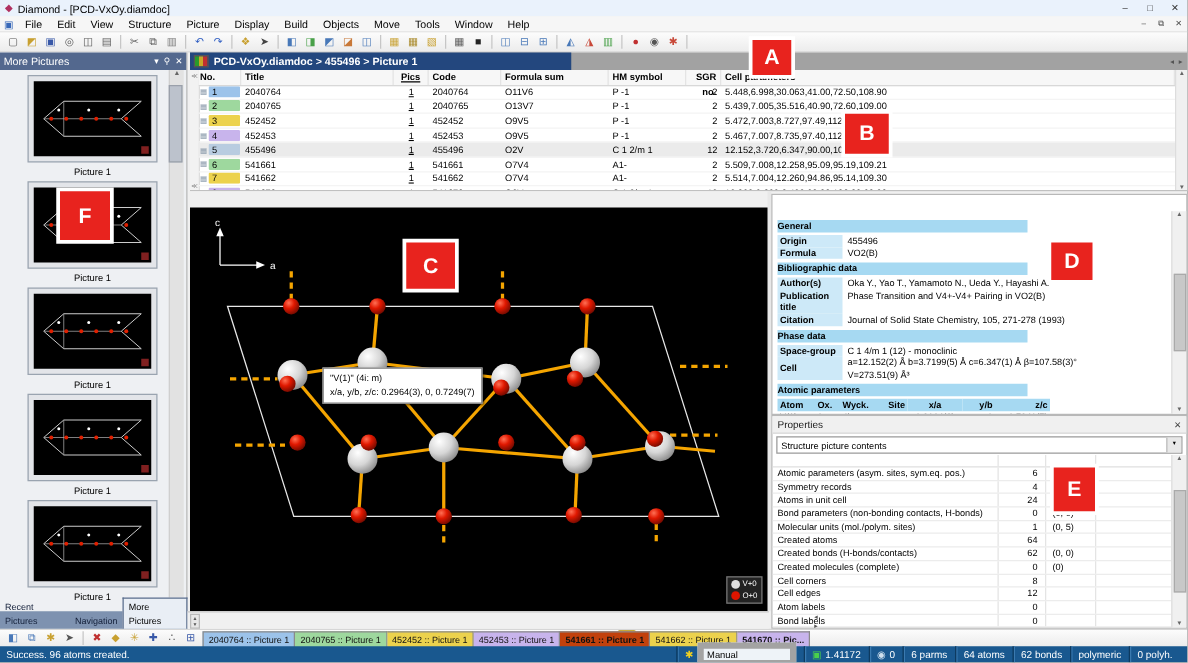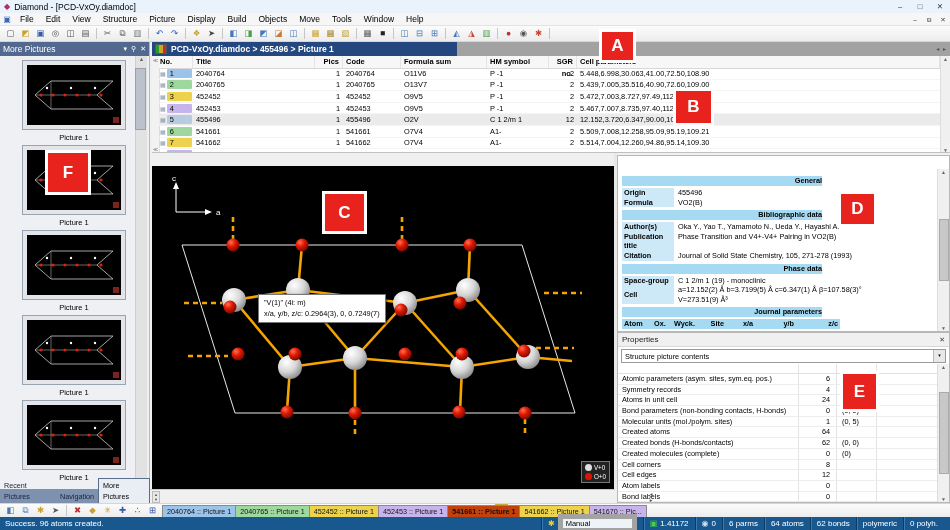--- a/index.html
+++ b/index.html
@@ -48,21 +48,21 @@
   .gt-head{position:absolute;left:7px;top:0;right:10px;height:12px;display:flex;background:#f7f7f7;border-bottom:1px solid #d8d8d8;
            font-weight:bold;font-size:7.5px;align-items:center;}
   .gt-head>div{border-right:1px solid #e4e4e4;padding:0 3px;box-sizing:border-box;height:12px;line-height:12px;}
   .gt-rows{position:absolute;left:7px;top:12px;right:10px;}
   .gt-row{display:flex;height:10.6px;align-items:center;font-size:7.4px;border-bottom:1px solid #f4f4f4;}
   .gt-row.sel{background:#ebebeb;}
   .gt-row>div{padding:0 3px;box-sizing:border-box;white-space:nowrap;overflow:hidden;}
   .c-no{width:34px;display:flex;align-items:center;gap:1px;padding:0 1px!important;}
   .no-grid{font-size:6px;color:#8899aa;}
   .no-chip{flex:1;text-align:left;padding-left:3px;border-radius:1px;}
-  .c-title{width:122px;} .c-pics{width:28px;text-align:right;} .c-code{width:58px;}
+  .c-title{width:122px;} .c-pics{width:28px;text-align:center;text-decoration:underline;} .c-code{width:58px;}
   .c-formula{width:86px;} .c-hm{width:62px;} .c-sgr{width:28px;text-align:right;} .c-cell{flex:1;}
   .gt-scroll{position:absolute;right:0;top:0;width:10px;height:97px;background:#f0f0f0;border-left:1px solid #ddd;box-sizing:border-box;
              display:flex;flex-direction:column;justify-content:space-between;align-items:center;font-size:5px;color:#666;}
   
   .doc-tab-row{position:absolute;left:152px;top:153px;width:463px;height:30px;background:#f0f0f0;display:flex;align-items:flex-end;border-bottom:1px solid #c8c8c8;box-sizing:border-box;}
   .grip{color:#999;font-size:7px;padding:0 3px;}
   .doc-tab{background:linear-gradient(#eaf3fc,#cfe3f6);border:1px solid #9ab4d0;border-bottom:none;font-size:7.5px;padding:1px 8px;line-height:10px;}
   .tab-tool{margin-left:6px;border:1px solid #b8b8b8;background:#fdf4d8;font-size:7px;line-height:9px;padding:0 2px;color:#c8a030;}
   .tab-tool-dd{font-size:5px;color:#777;padding:0 2px;}
   .doc-tab-chev{margin-left:auto;margin-right:4px;color:#666;font-size:7px;}
@@ -73,21 +73,21 @@
   .legend{position:absolute;right:5px;bottom:6px;background:#222;border:1px solid #777;padding:1px 3px;}
   .leg-row{display:flex;align-items:center;gap:2px;font-size:6.3px;color:#fff;line-height:9px;}
   .leg-dot{width:7px;height:7px;border-radius:50%;display:inline-block;}
   
   .panel{position:absolute;background:#fff;border:1px solid #b8b8b8;box-sizing:border-box;}
   .panel-title{height:13px;background:#f0f0f0;border-bottom:1px solid #d8d8d8;display:flex;align-items:center;
                padding:0 4px;font-size:8px;color:#222;}
   .panel-title .x{margin-left:auto;font-size:7px;color:#444;}
   .datasheet{left:617px;top:155px;width:333px;height:177px;}
   .ds-content{position:absolute;left:0;top:13px;right:12px;bottom:0;overflow:hidden;padding:4px 0 0 4px;font-size:7.3px;}
-  .ds-bar{width:200px;background:#a6d9f2;font-weight:bold;text-align:right;margin:3px 0 2px 0;line-height:10px;}
+  .ds-bar{width:200px;background:#a6d9f2;font-weight:bold;text-align:left;margin:3px 0 2px 0;line-height:10px;}
   .ds-row{display:flex;line-height:9.6px;}
   .ds-lab{width:52px;background:#cde9f8;font-weight:bold;padding-left:2px;box-sizing:border-box;flex:0 0 auto;}
   .ds-val{padding-left:4px;white-space:nowrap;}
   .ds-atable{margin-top:1px;}
   .ds-ahead,.ds-arow{display:flex;line-height:9.6px;}
   .ds-ahead>div{background:#a6d9f2;font-weight:bold;}
   .ds-ahead>div,.ds-arow>div{box-sizing:border-box;padding:0 2px;}
   .a-atom{width:30px;} .a-ox{width:20px;} .a-wy{width:28px;} .a-site{width:26px;text-align:right;}
   .a-xa{width:44px;text-align:center;} .a-yb{width:26px;text-align:right;} .a-zc{width:44px;text-align:right;}
   .v-scroll{position:absolute;right:0;top:13px;width:12px;bottom:0;background:#f0f0f0;border-left:1px solid #ddd;box-sizing:border-box;
@@ -645,30 +645,30 @@
           <div class="ds-lab">Publication title</div>
           <div class="ds-val">Phase Transition and V4+-V4+ Pairing in VO2(B)</div>
         </div>
       <div class="ds-row">
           <div class="ds-lab">Citation</div>
           <div class="ds-val">Journal of Solid State Chemistry, 105, 271-278 (1993)</div>
         </div>
       <div class="ds-bar">Phase data</div>
       <div class="ds-row">
           <div class="ds-lab">Space-group</div>
-          <div class="ds-val">C 1 2/m 1 (19) - monoclinic</div>
+          <div class="ds-val">C 1 4/m 1 (12) - monoclinic</div>
         </div>
       <div class="ds-row">
           <div class="ds-lab" style="line-height:19px;">Cell</div>
         <div>
             <div class="ds-val">a=12.152(2) Å b=3.7199(5) Å c=6.347(1) Å β=107.58(3)°</div>
              <div class="ds-val">V=273.51(9) Å³</div>
           </div>
         </div>
-      <div class="ds-bar">Journal parameters</div>
+      <div class="ds-bar">Atomic parameters</div>
       <div class="ds-atable">
         <div class="ds-ahead" id="atomic-head">
             <div class="a-atom">Atom</div>
             <div class="a-ox">Ox.</div>
             <div class="a-wy">Wyck.</div>
             <div class="a-site">Site</div>
             <div class="a-xa">x/a</div>
             <div class="a-yb">y/b</div>
             <div class="a-zc">z/c</div>
           </div>
@@ -791,21 +791,21 @@
         <span>▲</span>
         <span>▼</span>
       </span>
     <span id="btab-list" style="display:flex;margin-top:30px;">
         <span class="btab" style="background: rgb(156, 195, 234);">2040764 :: Picture 1</span>
         <span class="btab" style="background: rgb(158, 216, 158);">2040765 :: Picture 1</span>
         <span class="btab" style="background: rgb(236, 210, 77);">452452 :: Picture 1</span>
         <span class="btab" style="background: rgb(200, 180, 236);">452453 :: Picture 1</span>
         <span class="btab" style="background: #c2410c; font-weight: bold;">541661 :: Picture 1</span>
         <span class="btab" style="background: rgb(236, 210, 77);">541662 :: Picture 1</span>
-        <span class="btab" style="background: rgb(200, 180, 236);">541670 :: Pic...</span>
+        <span class="btab" style="background: rgb(200, 180, 236); font-weight: bold;">541670 :: Pic...</span>
       </span>
     <span class="btab-arrows">◂ ▸</span>
   </div>
 
   <div class="statusbar">
     <span class="sb-msg">Success. 96 atoms created.</span>
     <div class="sb-right">
       <div class="sb-seg">
           <span class="sb-ico-y">✱</span>
         <span class="sb-field">Manual</span>

